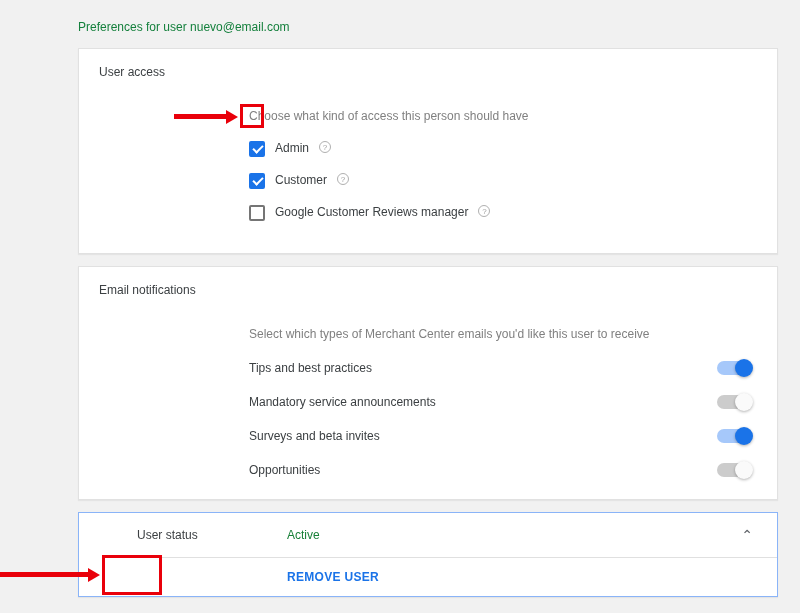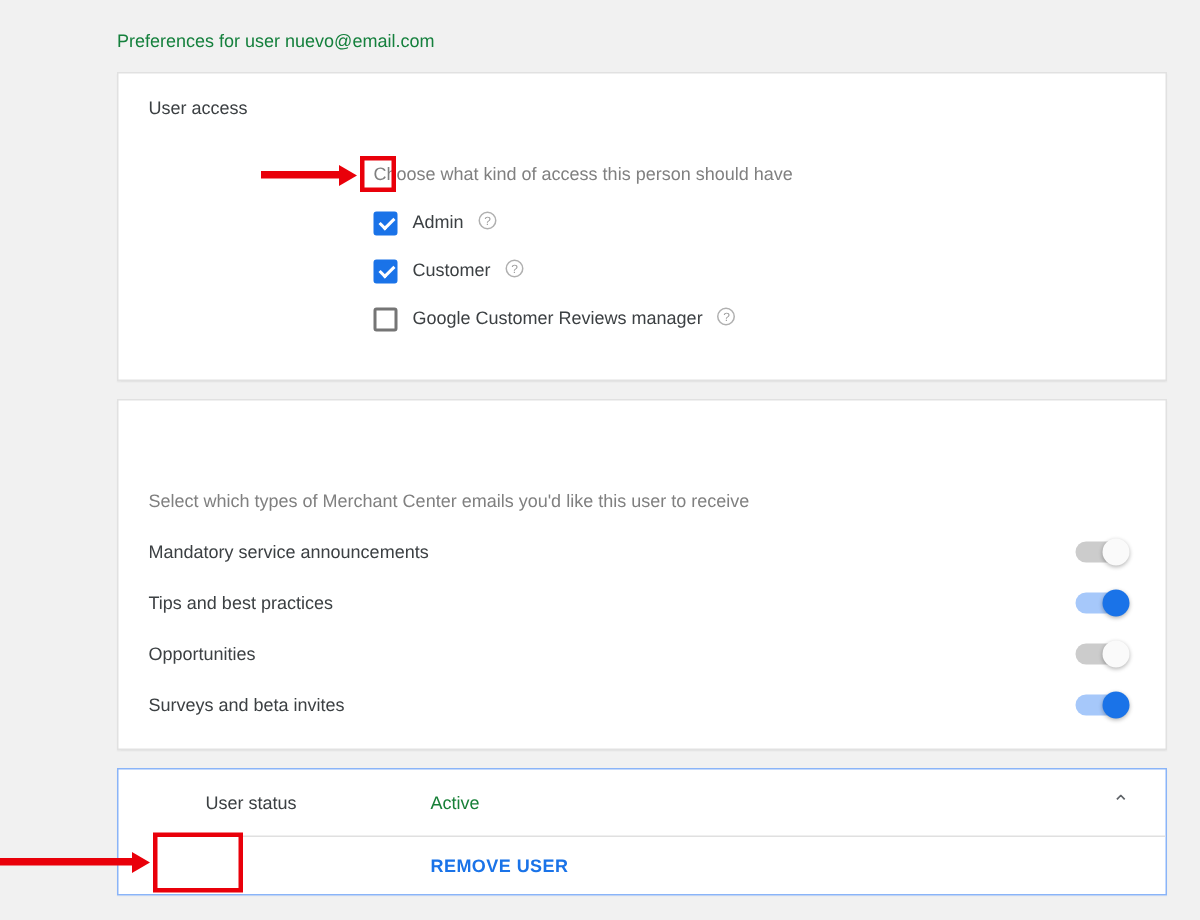--- a/index.html
+++ b/index.html
@@ -214,38 +214,39 @@
         <div class="checkbox"></div>
         <span class="opt-label">Google Customer Reviews manager</span>
         <span class="help-icon">?</span>
       </div>
     </div>
   </div>
 </div>
 
 <div class="card">
   <div class="section">
+    <div class="section-label">Email notifications</div>
     <div class="section-content">
       <div class="section-desc">Select which types of Merchant Center emails you'd like this user to receive</div>
 
       <div class="toggle-row">
+        <span class="toggle-label">Tips and best practices</span>
+        <div class="toggle on"></div>
+      </div>
+      <div class="toggle-row">
         <span class="toggle-label">Mandatory service announcements</span>
         <div class="toggle off"></div>
       </div>
       <div class="toggle-row">
-        <span class="toggle-label">Tips and best practices</span>
+        <span class="toggle-label">Surveys and beta invites</span>
         <div class="toggle on"></div>
       </div>
       <div class="toggle-row">
         <span class="toggle-label">Opportunities</span>
         <div class="toggle off"></div>
-      </div>
-      <div class="toggle-row">
-        <span class="toggle-label">Surveys and beta invites</span>
-        <div class="toggle on"></div>
       </div>
     </div>
   </div>
 </div>
 
 <div class="card status-card">
   <div class="status-row">
     <div class="status-label">User status</div>
     <div class="status-value">Active</div>
     <div class="collapse-icon">⌃</div>

